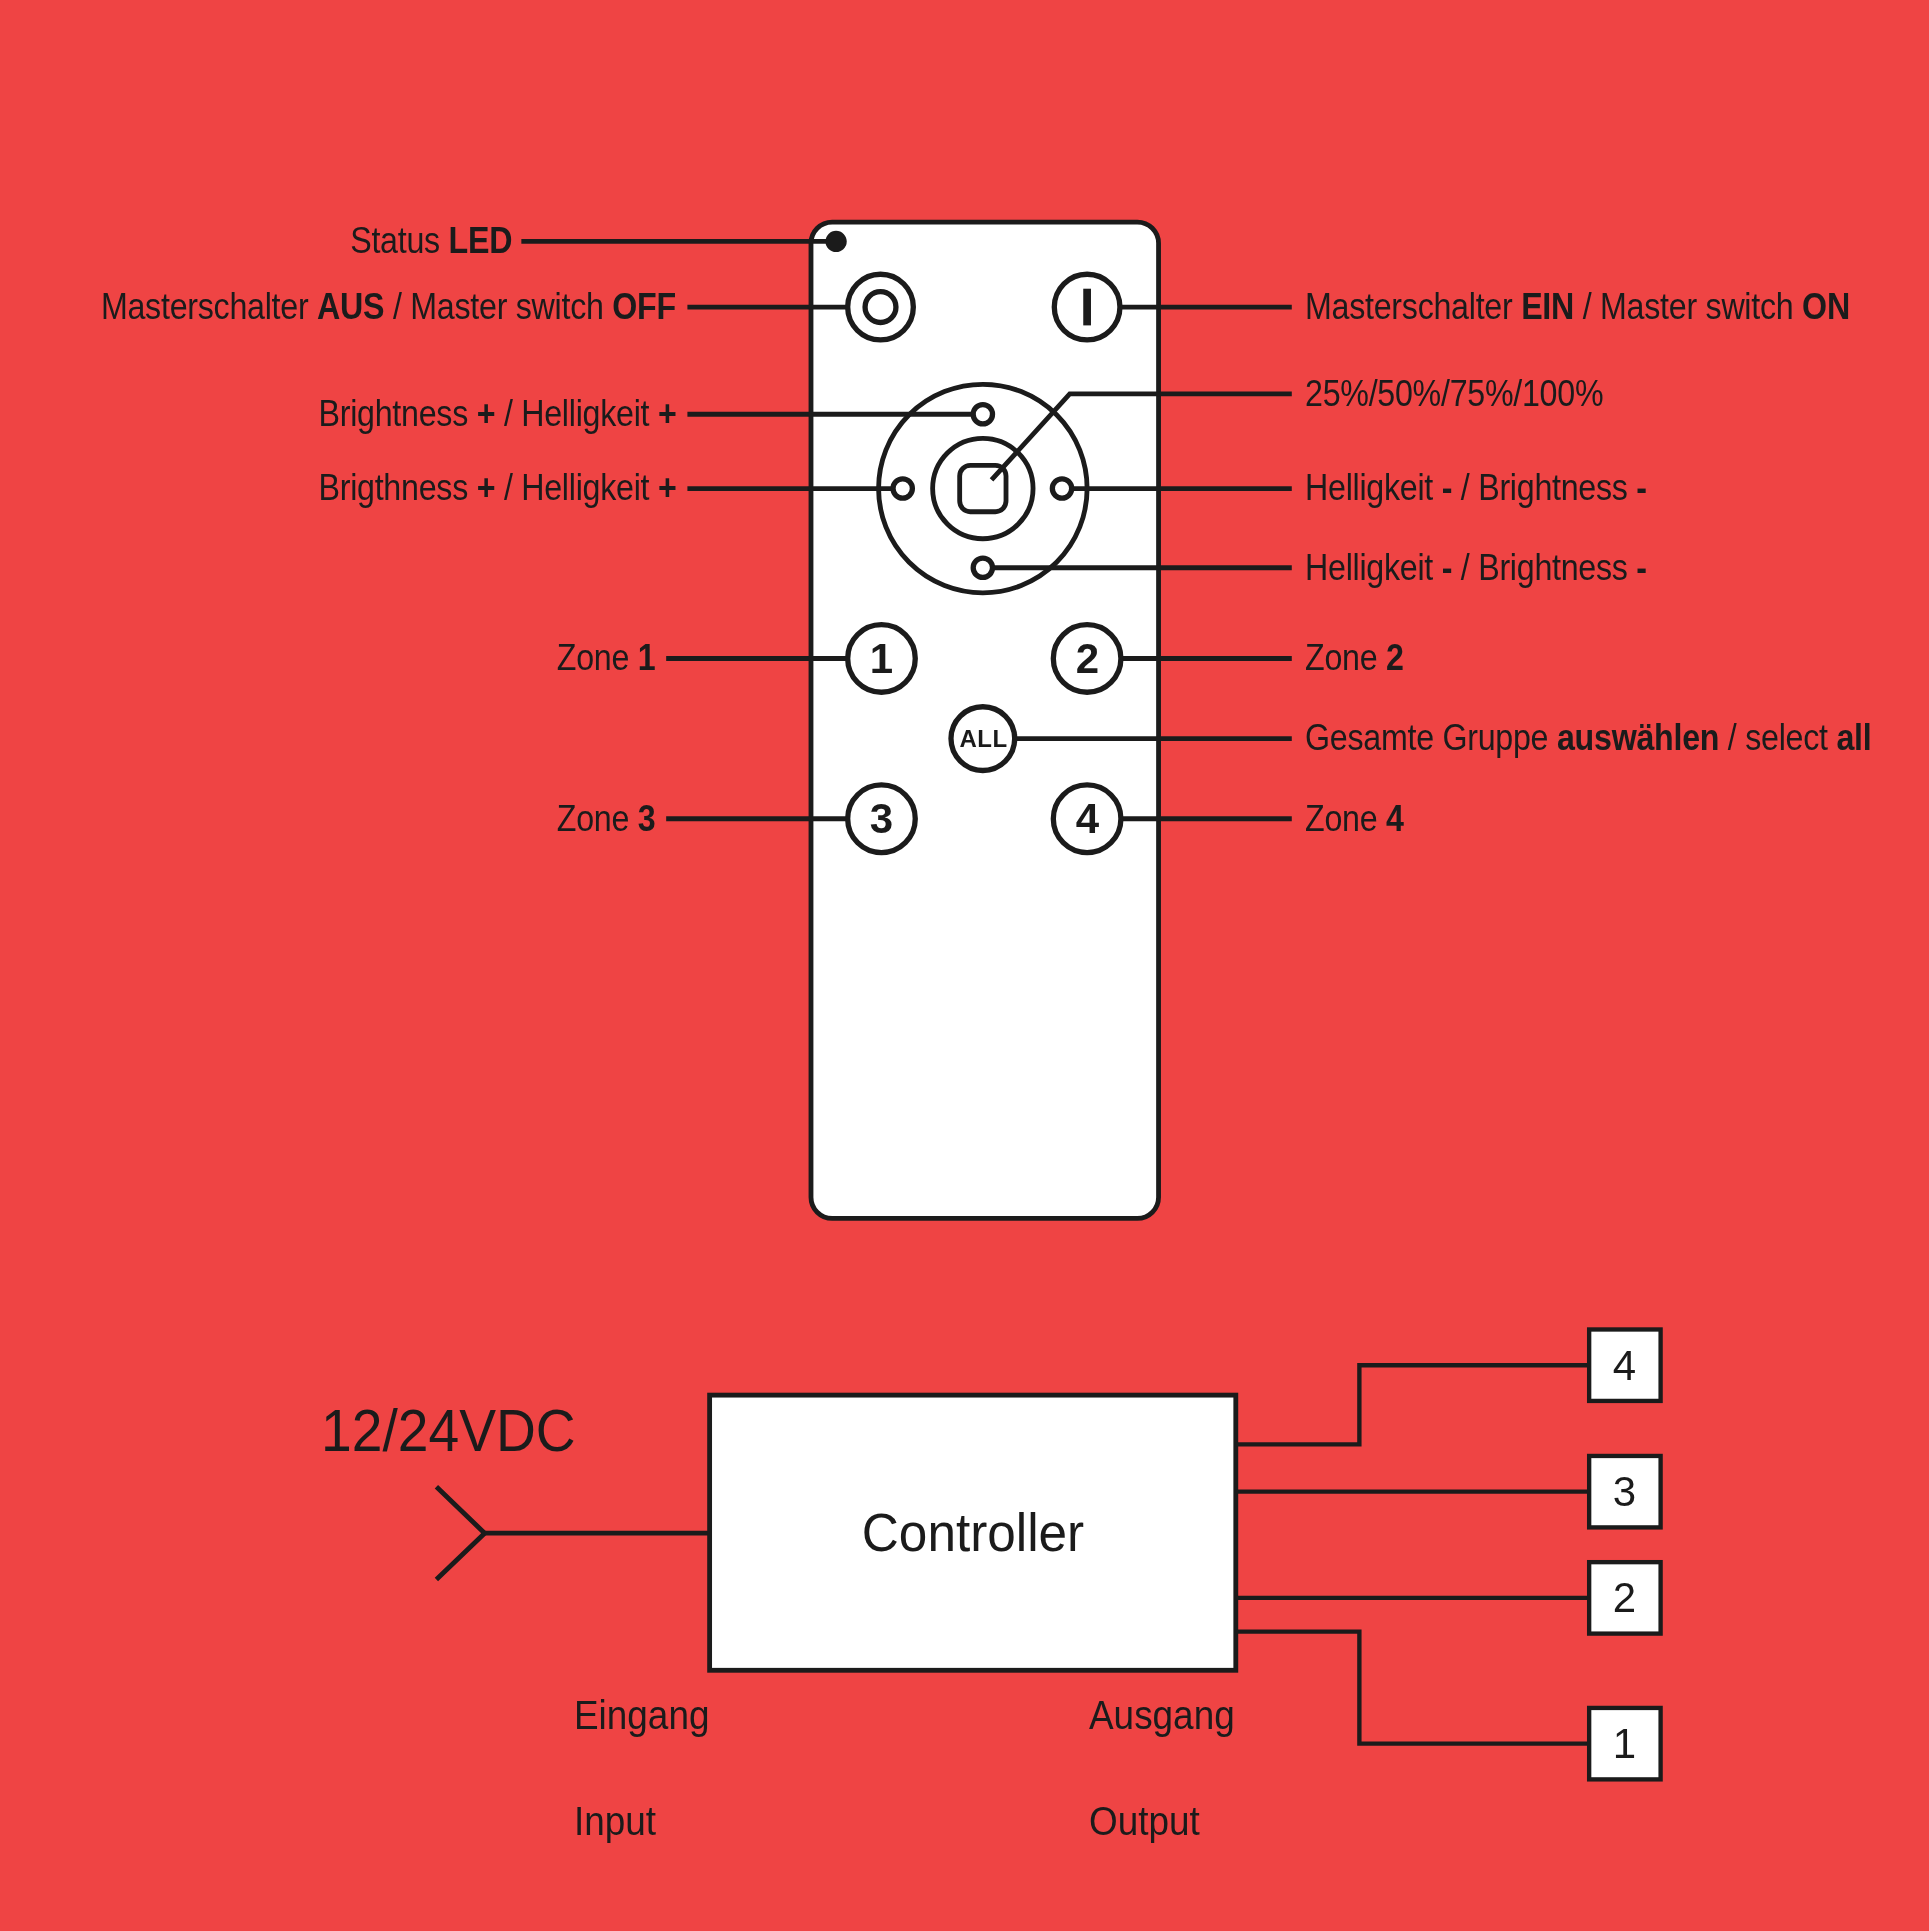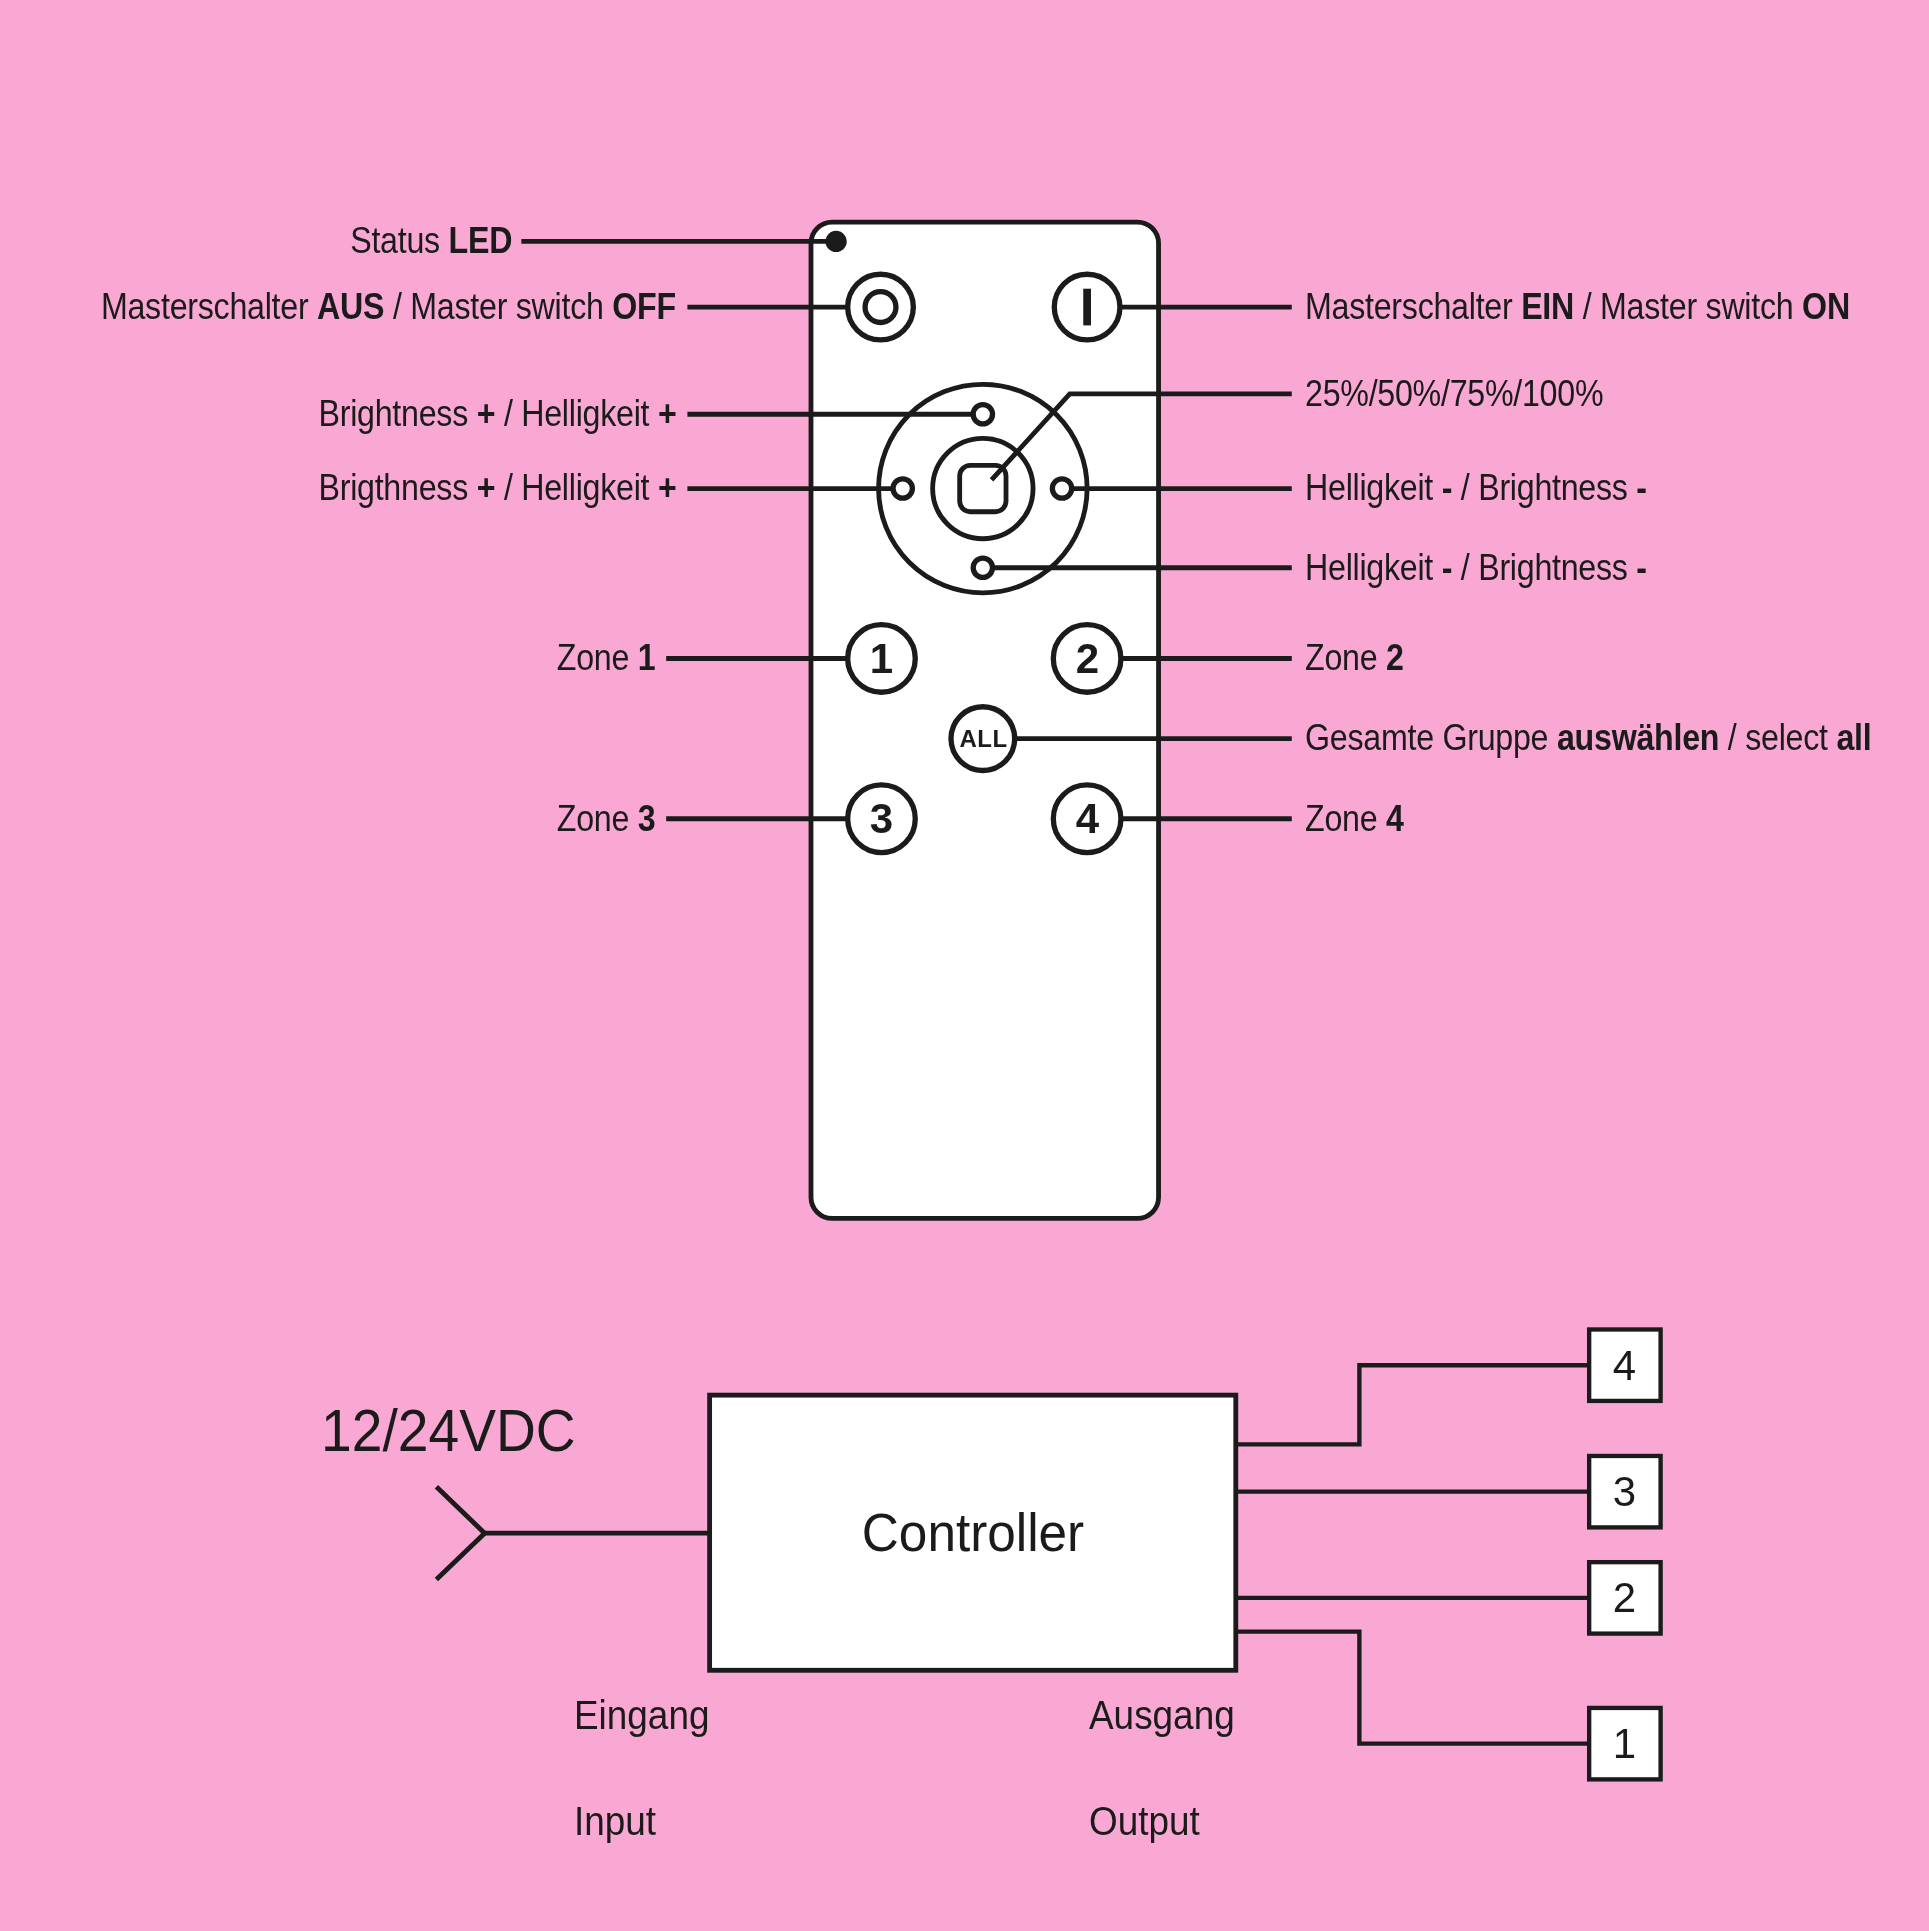--- a/index.html
+++ b/index.html
@@ -1,19 +1,19 @@
 <!DOCTYPE html>
 <html style="--ink: #1b1b1b;"><head>
 <meta charset="utf-8">
 <style>
   html,body{margin:0;padding:0;background:#fff;}
   .canvas{
     position:relative;
     width:1929px;height:1931px;
-    background:#f9a8d4;
+    background:#ef4444;
     font-family:"Liberation Sans", sans-serif;
     color:var(--ink,#1b1b1b);
     overflow:hidden;
   }
   svg.geom{position:absolute;left:0;top:0;width:1929px;height:1931px;}
   .lbl{
     position:absolute;
     font-size:37px;
     line-height:46px;
     white-space:nowrap;

